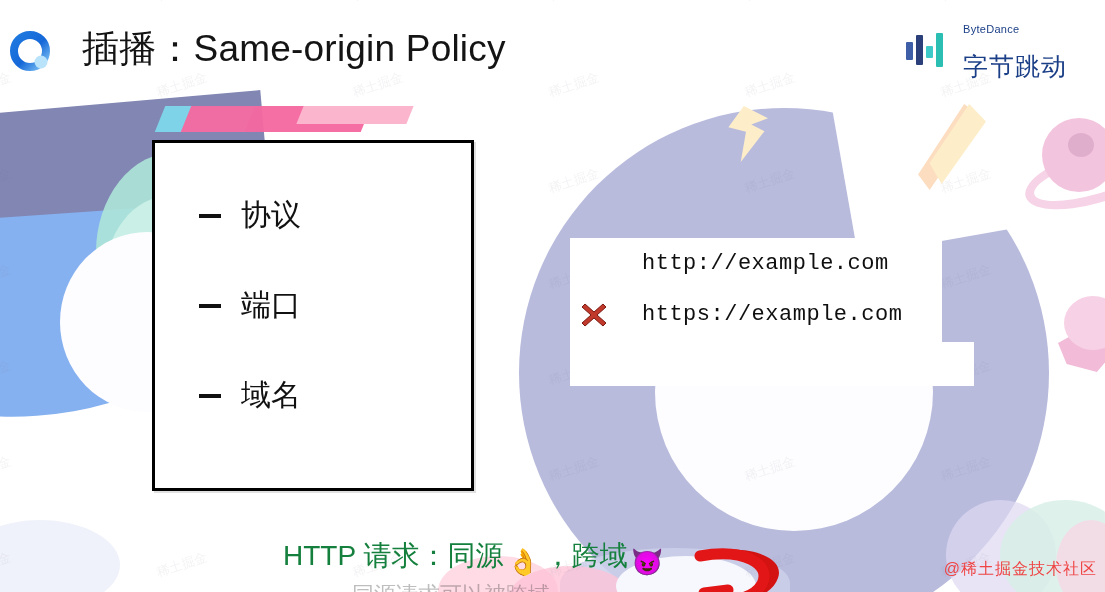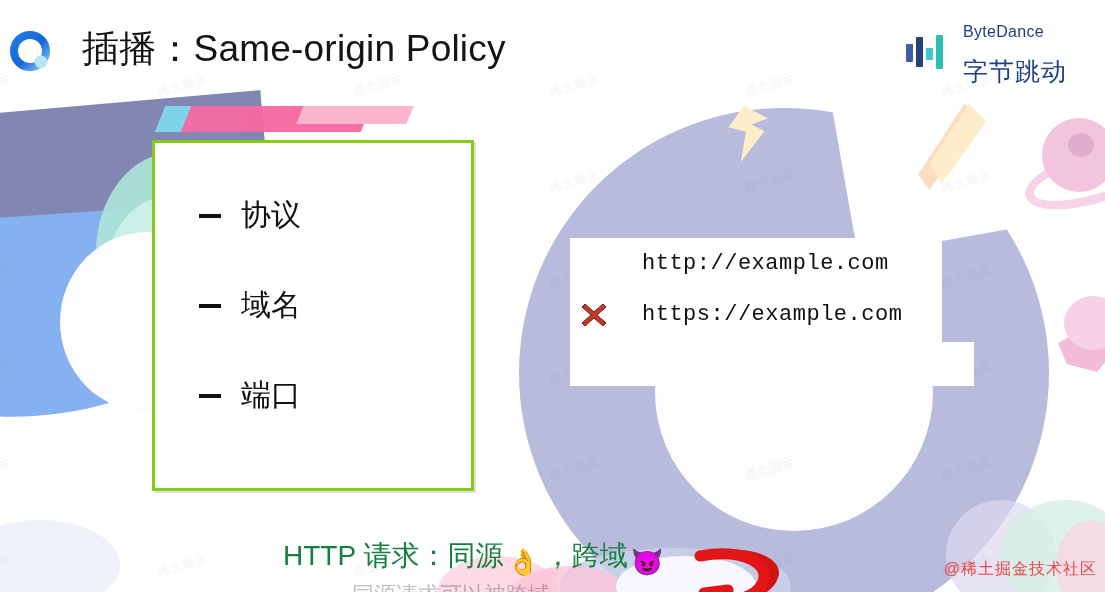--- a/index.html
+++ b/index.html
@@ -254,40 +254,40 @@
   .brand {
     position: absolute;
     right: 18px; top: 24px;
     display: flex;
     align-items: center;
     gap: 10px;
   }
   .brand-bars { display: block; }
   .brand-text { display: flex; flex-direction: column; line-height: 1; }
   .brand-en {
-    font-size: 16px;
+    font-size: 11px;
     color: #1b3f87;
     letter-spacing: .3px;
     font-family: "Liberation Sans", sans-serif;
   }
   .brand-cn {
     font-size: 25px;
     color: #1b3f87;
     margin-top: 19px;
     letter-spacing: 1px;
     font-family: "Liberation Sans", sans-serif;
   }
 
   
   .frame-box {
     position: absolute;
     left: 152px; top: 140px;
     width: 316px; height: 345px;
     background: #ffffff;
-    border: 3px solid #84cc16;
+    border: 3px solid #000000;
     box-shadow: 2px 2px 0 rgba(0,0,0,.12);
     z-index: 6;
   }
   .frame-list {
     position: absolute;
     left: 44px; top: 52px;
     display: flex;
     flex-direction: column;
     gap: 49px;
   }
@@ -512,25 +512,25 @@
   </div>
 
   <div class="frame-box">
     <div class="frame-list" id="frame-list">
         <div class="frame-item">
           <span class="frame-dash"></span>
           <span>协议</span>
         </div>
         <div class="frame-item">
           <span class="frame-dash"></span>
-          <span>域名</span>
+          <span>端口</span>
         </div>
         <div class="frame-item">
           <span class="frame-dash"></span>
-          <span>端口</span>
+          <span>域名</span>
         </div>
       </div>
   </div>
 
   <div class="url-panel"></div>
   <div class="url-panel-lower"></div>
   <div class="url-rows" id="url-rows">
       <div class="url-row">
         <span class="url-text">http://example.com</span>
       </div>

